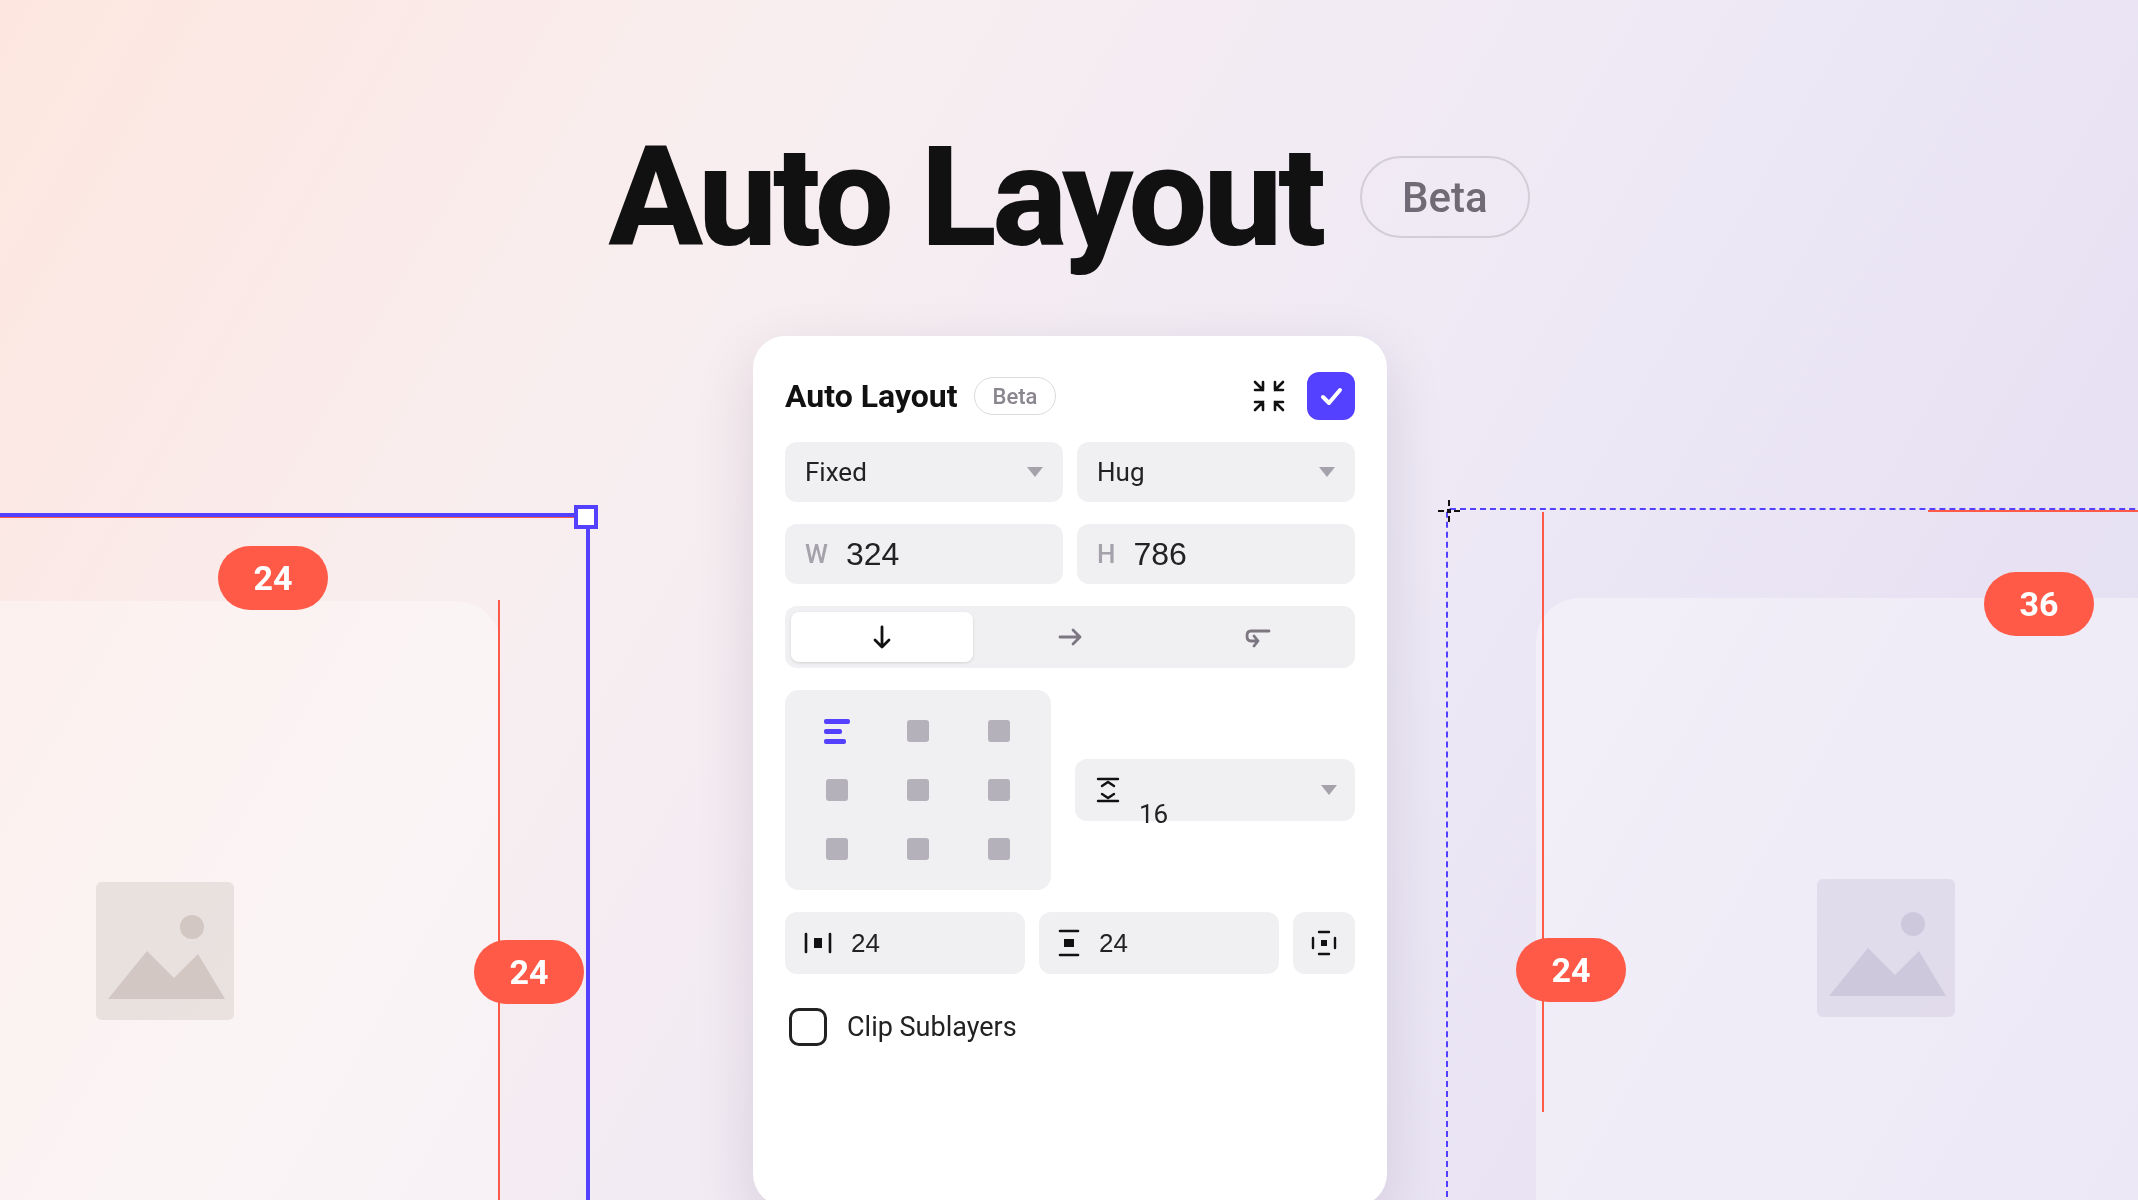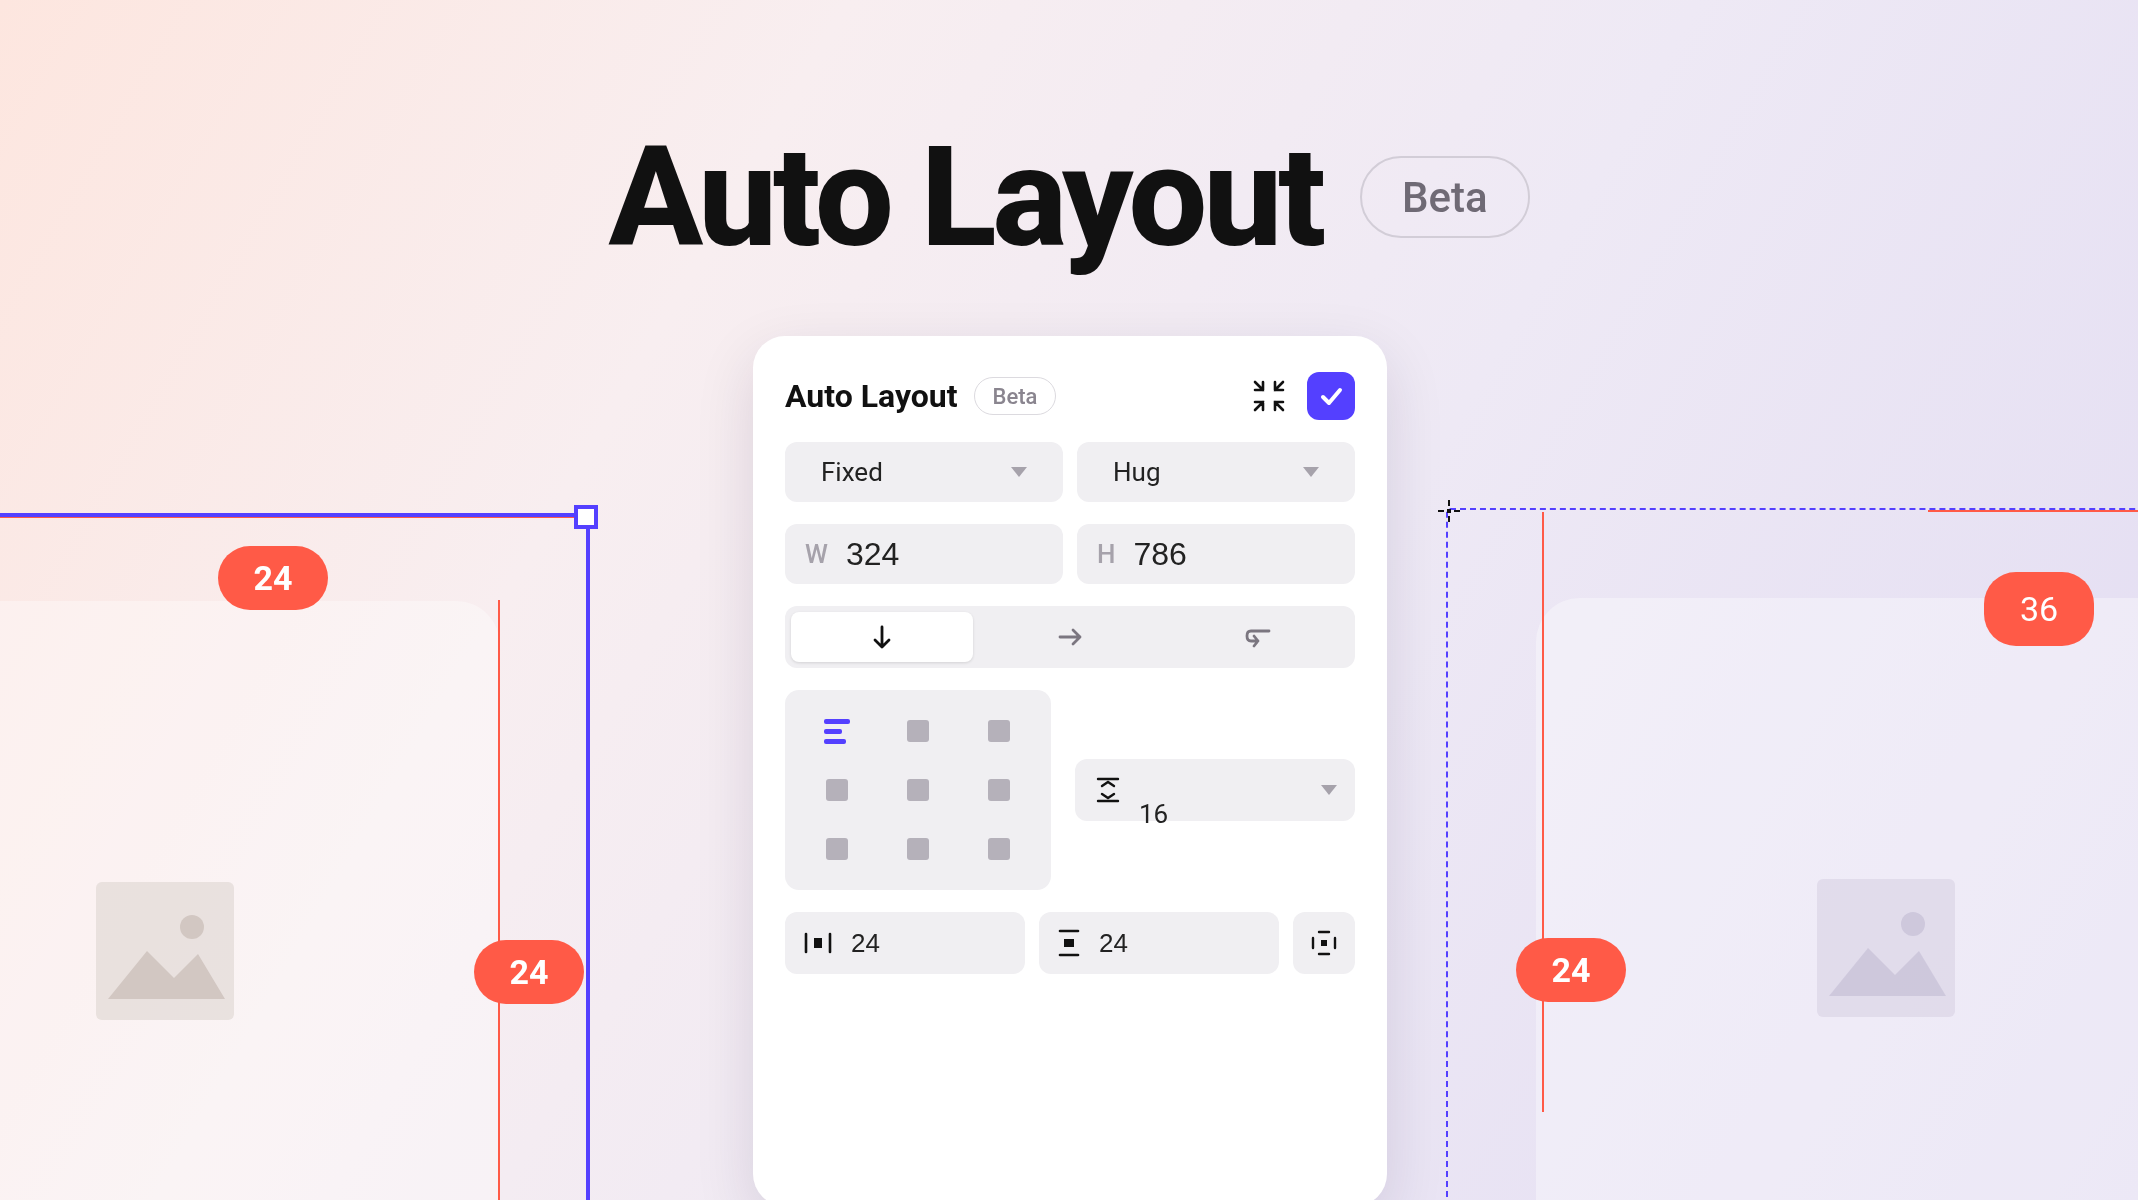--- a/index.html
+++ b/index.html
@@ -210,26 +210,26 @@
     top: 510px;
     width: 210px;
     height: 2px;
     background: #ff5a47;
   }
   .badge-right-top {
     position: absolute;
     left: 1984px;
     top: 572px;
     width: 110px;
-    height: 74px;
+    height: 64px;
     background: #ff5a47;
     border-radius: 32px;
     color: #fff;
     font-size: 34px;
-    font-weight: 400;
+    font-weight: 700;
     display: flex;
     align-items: center;
     justify-content: center;
   }
 
   
   .panel {
     position: absolute;
     left: 753px;
     top: 336px;
@@ -289,21 +289,21 @@
 
   
   .row { display: flex; gap: 14px; }
   .dd {
     flex: 1;
     height: 60px;
     background: #f0eff2;
     border-radius: 12px;
     display: flex;
     align-items: center;
-    padding: 0 36px;
+    padding: 0 20px;
     cursor: pointer;
   }
   .dd-label { font-size: 26px; color: #222; }
   .dd-spacer { flex: 1; }
   .caret {
     width: 0; height: 0;
     border-left: 8px solid transparent;
     border-right: 8px solid transparent;
     border-top: 10px solid #a6a2ab;
   }
@@ -651,14 +651,18 @@
       <svg width="28" height="28" viewBox="0 0 28 28" stroke="#111" stroke-width="2.4" fill="none" stroke-linecap="round">
         <rect x="11" y="11" width="6" height="6" fill="#111" stroke="none"></rect>
         <line x1="9" y1="3" x2="19" y2="3"></line>
         <line x1="9" y1="25" x2="19" y2="25"></line>
         <line x1="3" y1="9" x2="3" y2="19"></line>
         <line x1="25" y1="9" x2="25" y2="19"></line>
       </svg>
     </div>
   </div>
 
+  <div class="clip-row">
+    <div class="checkbox"></div>
+    <div class="clip-label">Clip Sublayers</div>
+  </div>
 
 </div>
 
 </body></html>

